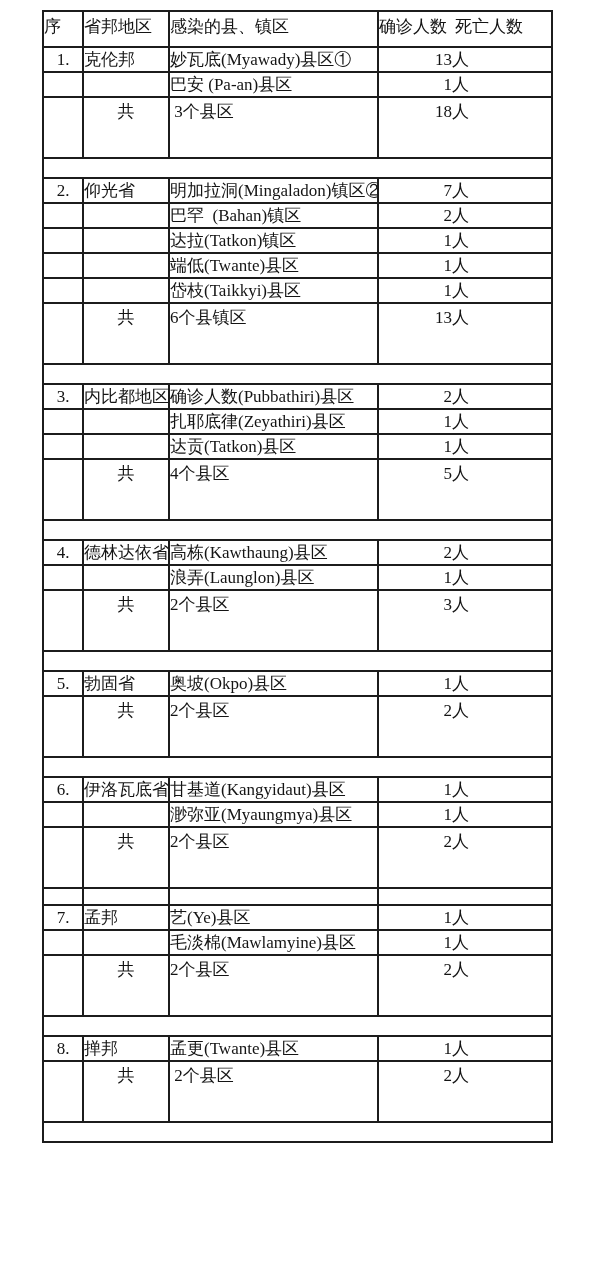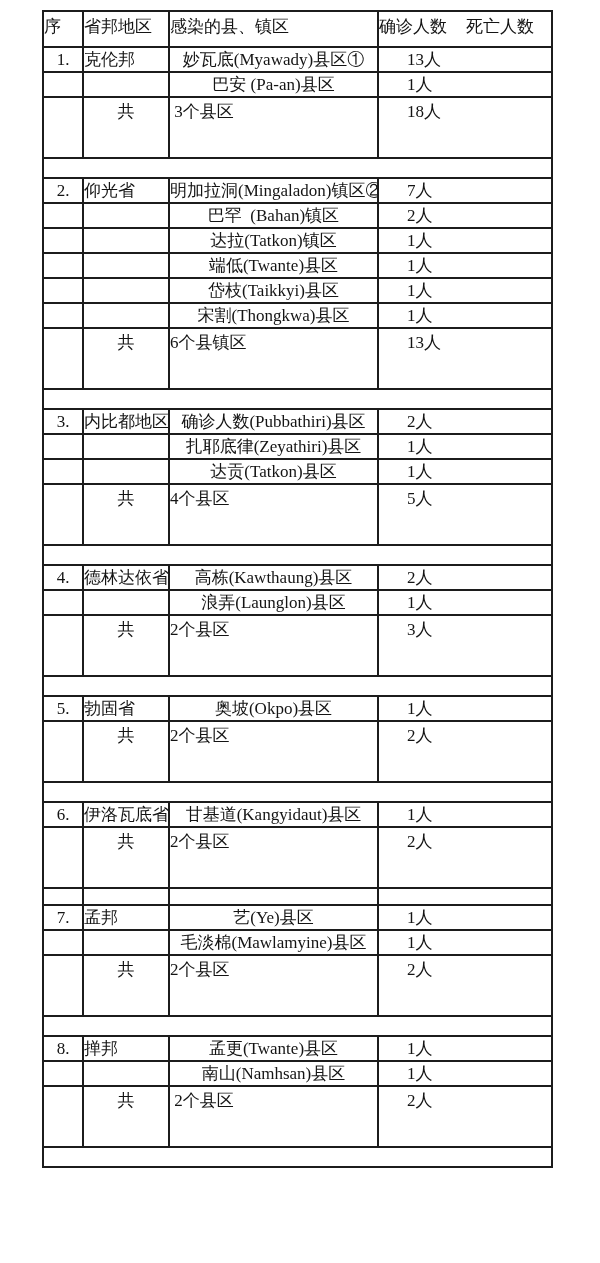--- a/index.html
+++ b/index.html
@@ -32,39 +32,38 @@
   }
   
   tr.header-row th {
     height: 36px;
     vertical-align: top;
     text-align: left;
     padding-top: 3px;
   }
   .h-no   { text-align: left; padding-left: 3px; }
   .h-pad  { padding-left: 3px; font-family: Liberation Serif, serif; }
-  .h-deaths { margin-left: 19px; }
+  .h-deaths { margin-left: 8px; }
   
   tr.r-normal td { height: 23px; vertical-align: middle; }
   
   tr.r-total td { height: 61px; vertical-align: top; padding-top: 2px; }
   
   tr.r-sep td      { height: 20px; }
   tr.r-sepdiv td   { height: 17px; }
   
   .c-no    { text-align: center; }
   .c-region{ padding-left: 3px; }
-  .c-place { padding-left: 3px; text-align: center; }
+  .c-place { padding-left: 3px; }
   .c-total-label { text-align: center; }
   .c-total-place { padding-left: 10px; }
   .num {
     display: inline-block;
     width: 90px;
-    text-align: left;
-    padding-left: 28px;
+    text-align: right;
   }
 </style>
 </head>
 <body>
 
 <div class="page">
   <table class="main">
     <colgroup>
       <col style="width:40px">
       <col style="width:86px">
@@ -124,26 +123,20 @@
           <td class="c-region"></td>
           <td class="c-place">端低(Twante)县区</td>
           <td class="c-num"><span class="num">1人</span></td>
         </tr>
         <tr class="r-normal">
           <td class="c-no"></td>
           <td class="c-region"></td>
           <td class="c-place">岱枝(Taikkyi)县区</td>
           <td class="c-num"><span class="num">1人</span></td>
         </tr>
-        <tr class="r-normal">
-          <td class="c-no"></td>
-          <td class="c-region"></td>
-          <td class="c-place">宋割(Thongkwa)县区</td>
-          <td class="c-num"><span class="num">1人</span></td>
-        </tr>
         <tr class="r-total">
           <td class="c-no"></td>
           <td class="c-total-label">共</td>
           <td class="c-total-place">6个县镇区</td>
           <td class="c-num"><span class="num">13人</span></td>
         </tr>
         <tr class="r-sep">
           <td class="sep-cell" colspan="4"></td>
         </tr>
         <tr class="r-normal">
@@ -208,20 +201,26 @@
         </tr>
         <tr class="r-sep">
           <td class="sep-cell" colspan="4"></td>
         </tr>
         <tr class="r-normal">
           <td class="c-no">6.</td>
           <td class="c-region">伊洛瓦底省</td>
           <td class="c-place">甘基道(Kangyidaut)县区</td>
           <td class="c-num"><span class="num">1人</span></td>
         </tr>
+        <tr class="r-normal">
+          <td class="c-no"></td>
+          <td class="c-region"></td>
+          <td class="c-place">渺弥亚(Myaungmya)县区</td>
+          <td class="c-num"><span class="num">1人</span></td>
+        </tr>
         <tr class="r-total">
           <td class="c-no"></td>
           <td class="c-total-label">共</td>
           <td class="c-total-place">2个县区</td>
           <td class="c-num"><span class="num">2人</span></td>
         </tr>
         <tr class="r-sepdiv">
           <td class=""></td>
           <td class=""></td>
           <td class=""></td>
@@ -245,26 +244,20 @@
           <td class="c-total-place">2个县区</td>
           <td class="c-num"><span class="num">2人</span></td>
         </tr>
         <tr class="r-sep">
           <td class="sep-cell" colspan="4"></td>
         </tr>
         <tr class="r-normal">
           <td class="c-no">8.</td>
           <td class="c-region">掸邦</td>
           <td class="c-place">孟更(Twante)县区</td>
-          <td class="c-num"><span class="num">1人</span></td>
-        </tr>
-        <tr class="r-normal">
-          <td class="c-no"></td>
-          <td class="c-region"></td>
-          <td class="c-place">南山(Namhsan)县区</td>
           <td class="c-num"><span class="num">1人</span></td>
         </tr>
         <tr class="r-total">
           <td class="c-no"></td>
           <td class="c-total-label">共</td>
           <td class="c-total-place"> 2个县区</td>
           <td class="c-num"><span class="num">2人</span></td>
         </tr>
         <tr class="r-sep">
           <td class="sep-cell" colspan="4"></td>

